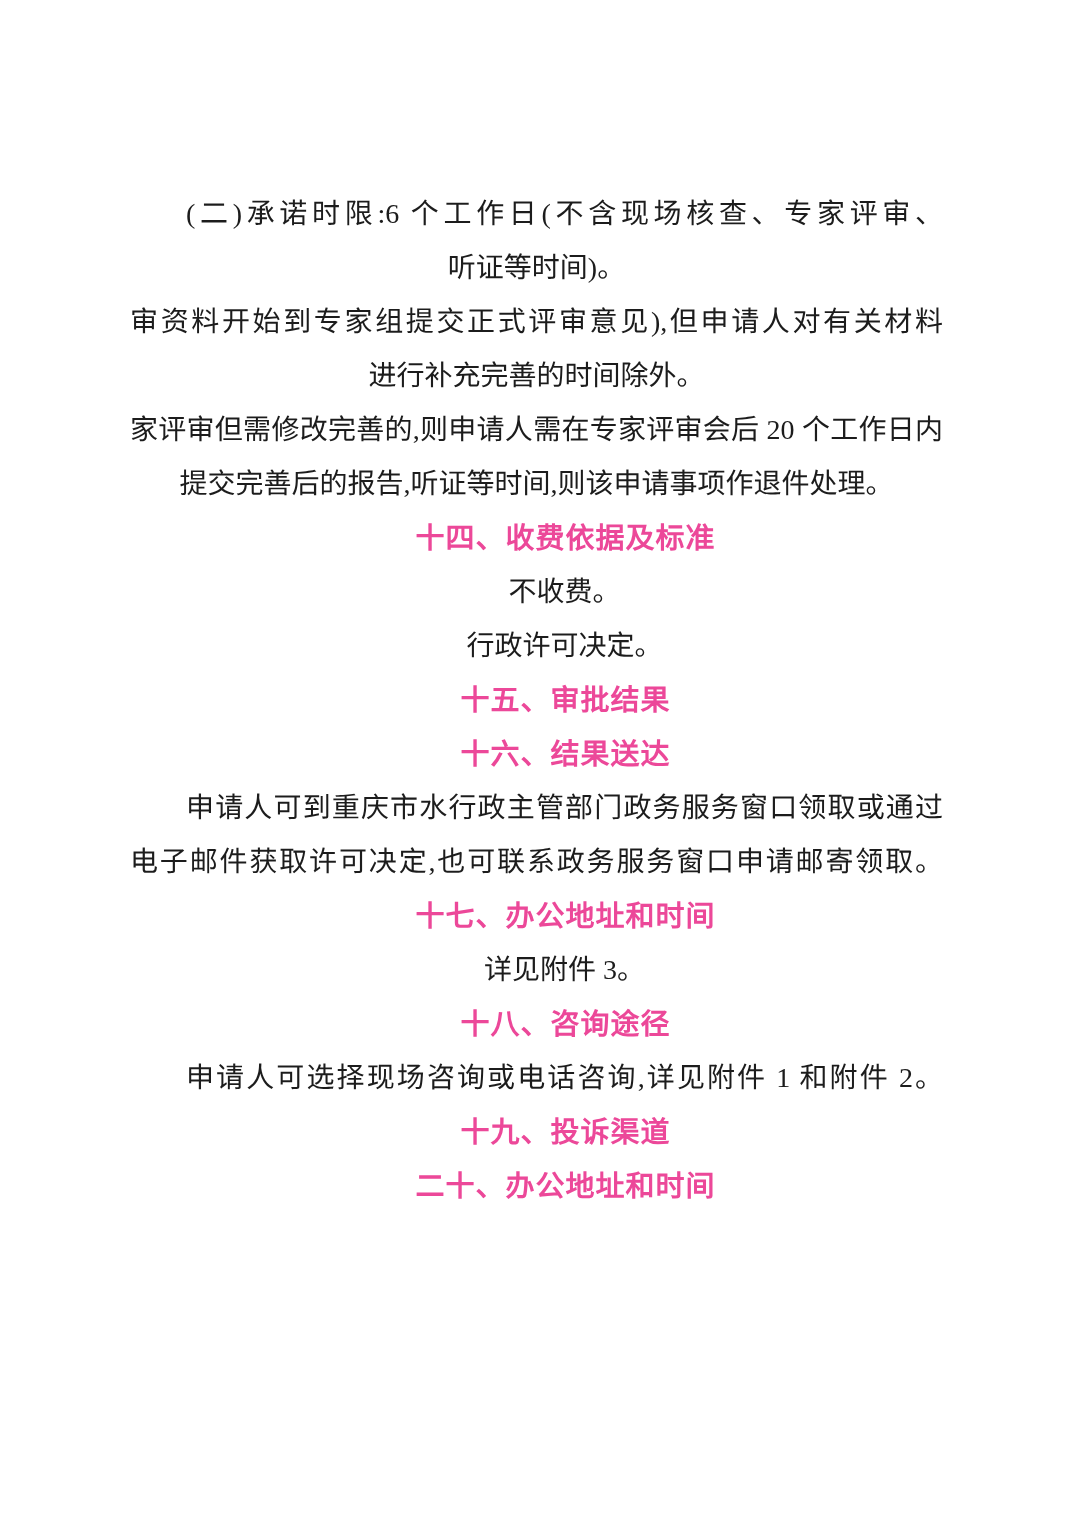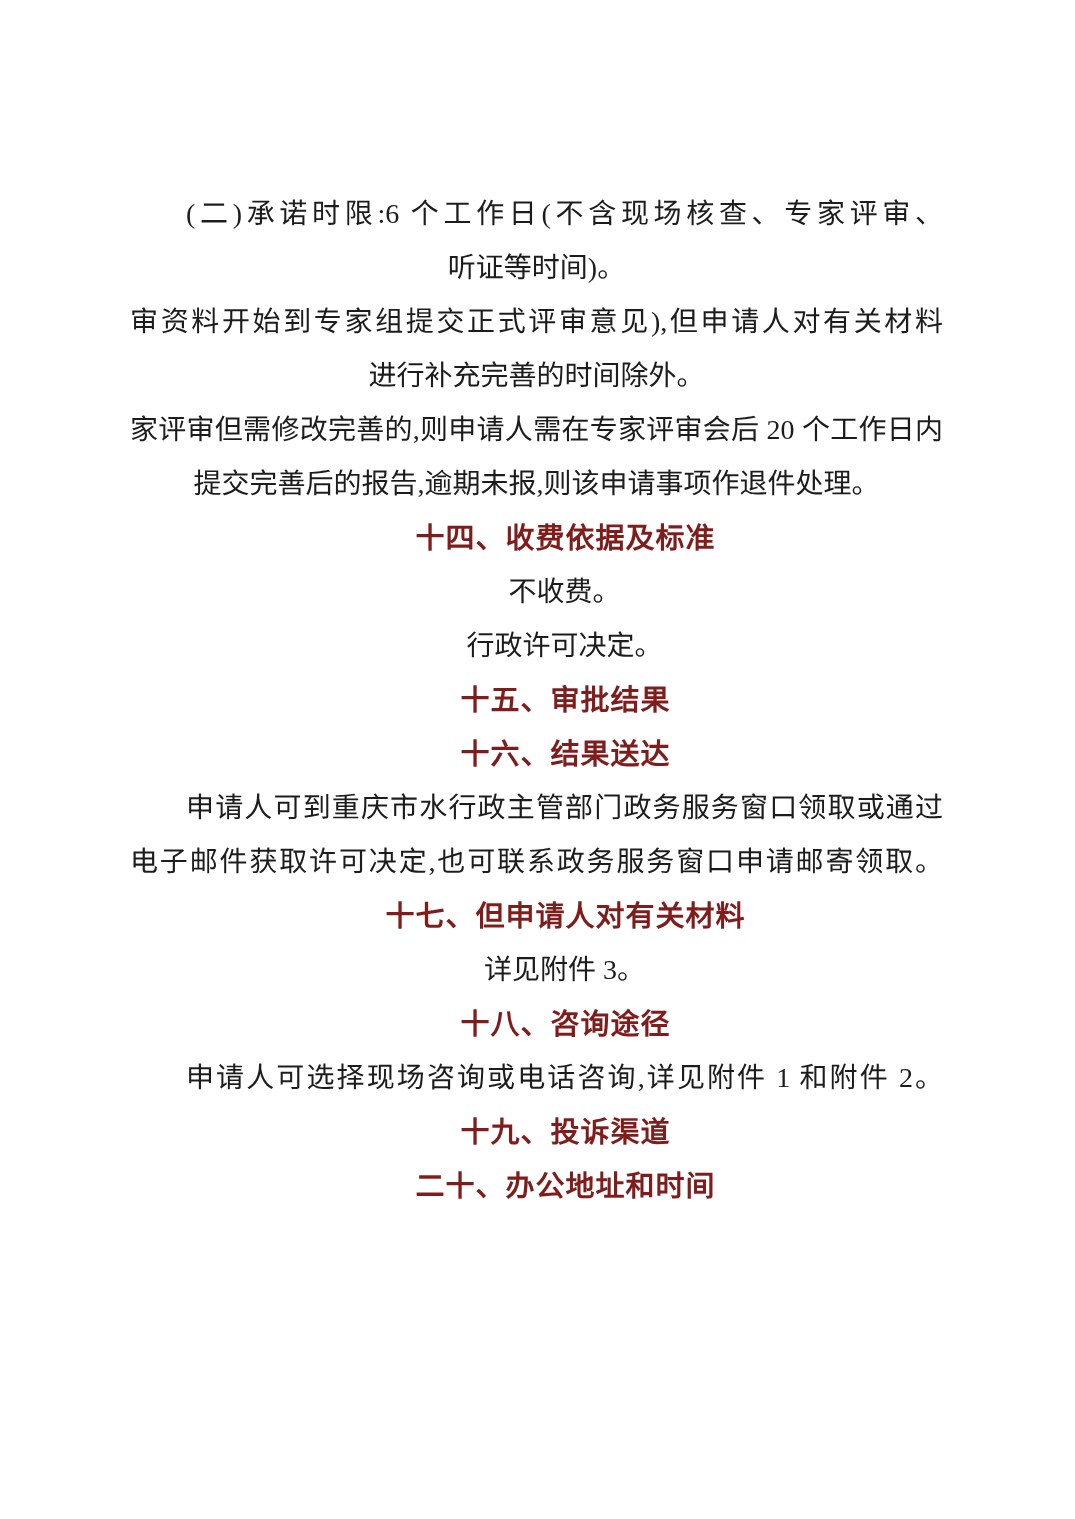--- a/index.html
+++ b/index.html
@@ -36,21 +36,21 @@
   }
   .line.full {
     text-align: justify;
     text-align-last: justify;
     text-justify: inter-character;
   }
   .line.heading {
     font-family: "Liberation Sans", "DejaVu Sans", sans-serif;
     font-weight: 700;
     font-size: 29px;
-    color: #7f1d1d;
+    color: #ec4899;
     letter-spacing: 1px;
   }
   .footer {
     position: absolute;
     top: 1368px;
     right: 132px;
     height: 36px;
     line-height: 36px;
   }
   .pagenum {
@@ -63,29 +63,29 @@
 </head>
 <body>
 
 <div class="page">
   <main class="content">
       <div class="line body indent full">(二)承诺时限:6 个工作日(不含现场核查、专家评审、</div>
       <div class="line body">听证等时间)。</div>
       <div class="line body full">审资料开始到专家组提交正式评审意见),但申请人对有关材料</div>
       <div class="line body">进行补充完善的时间除外。</div>
       <div class="line body full">家评审但需修改完善的,则申请人需在专家评审会后 20 个工作日内</div>
-      <div class="line body">提交完善后的报告,逾期未报,则该申请事项作退件处理。</div>
+      <div class="line body">提交完善后的报告,听证等时间,则该申请事项作退件处理。</div>
       <div class="line heading indent">十四、收费依据及标准</div>
       <div class="line body indent">不收费。</div>
       <div class="line body indent">行政许可决定。</div>
       <div class="line heading indent">十五、审批结果</div>
       <div class="line heading indent">十六、结果送达</div>
       <div class="line body indent full">申请人可到重庆市水行政主管部门政务服务窗口领取或通过</div>
       <div class="line body full">电子邮件获取许可决定,也可联系政务服务窗口申请邮寄领取。</div>
-      <div class="line heading indent">十七、但申请人对有关材料</div>
+      <div class="line heading indent">十七、办公地址和时间</div>
       <div class="line body indent">详见附件 3。</div>
       <div class="line heading indent">十八、咨询途径</div>
       <div class="line body indent full">申请人可选择现场咨询或电话咨询,详见附件 1 和附件 2。</div>
       <div class="line heading indent">十九、投诉渠道</div>
       <div class="line heading indent">二十、办公地址和时间</div>
     </main>
   <div class="footer">
     <span class="pagenum">— 117 —</span>
   </div>
 </div>

